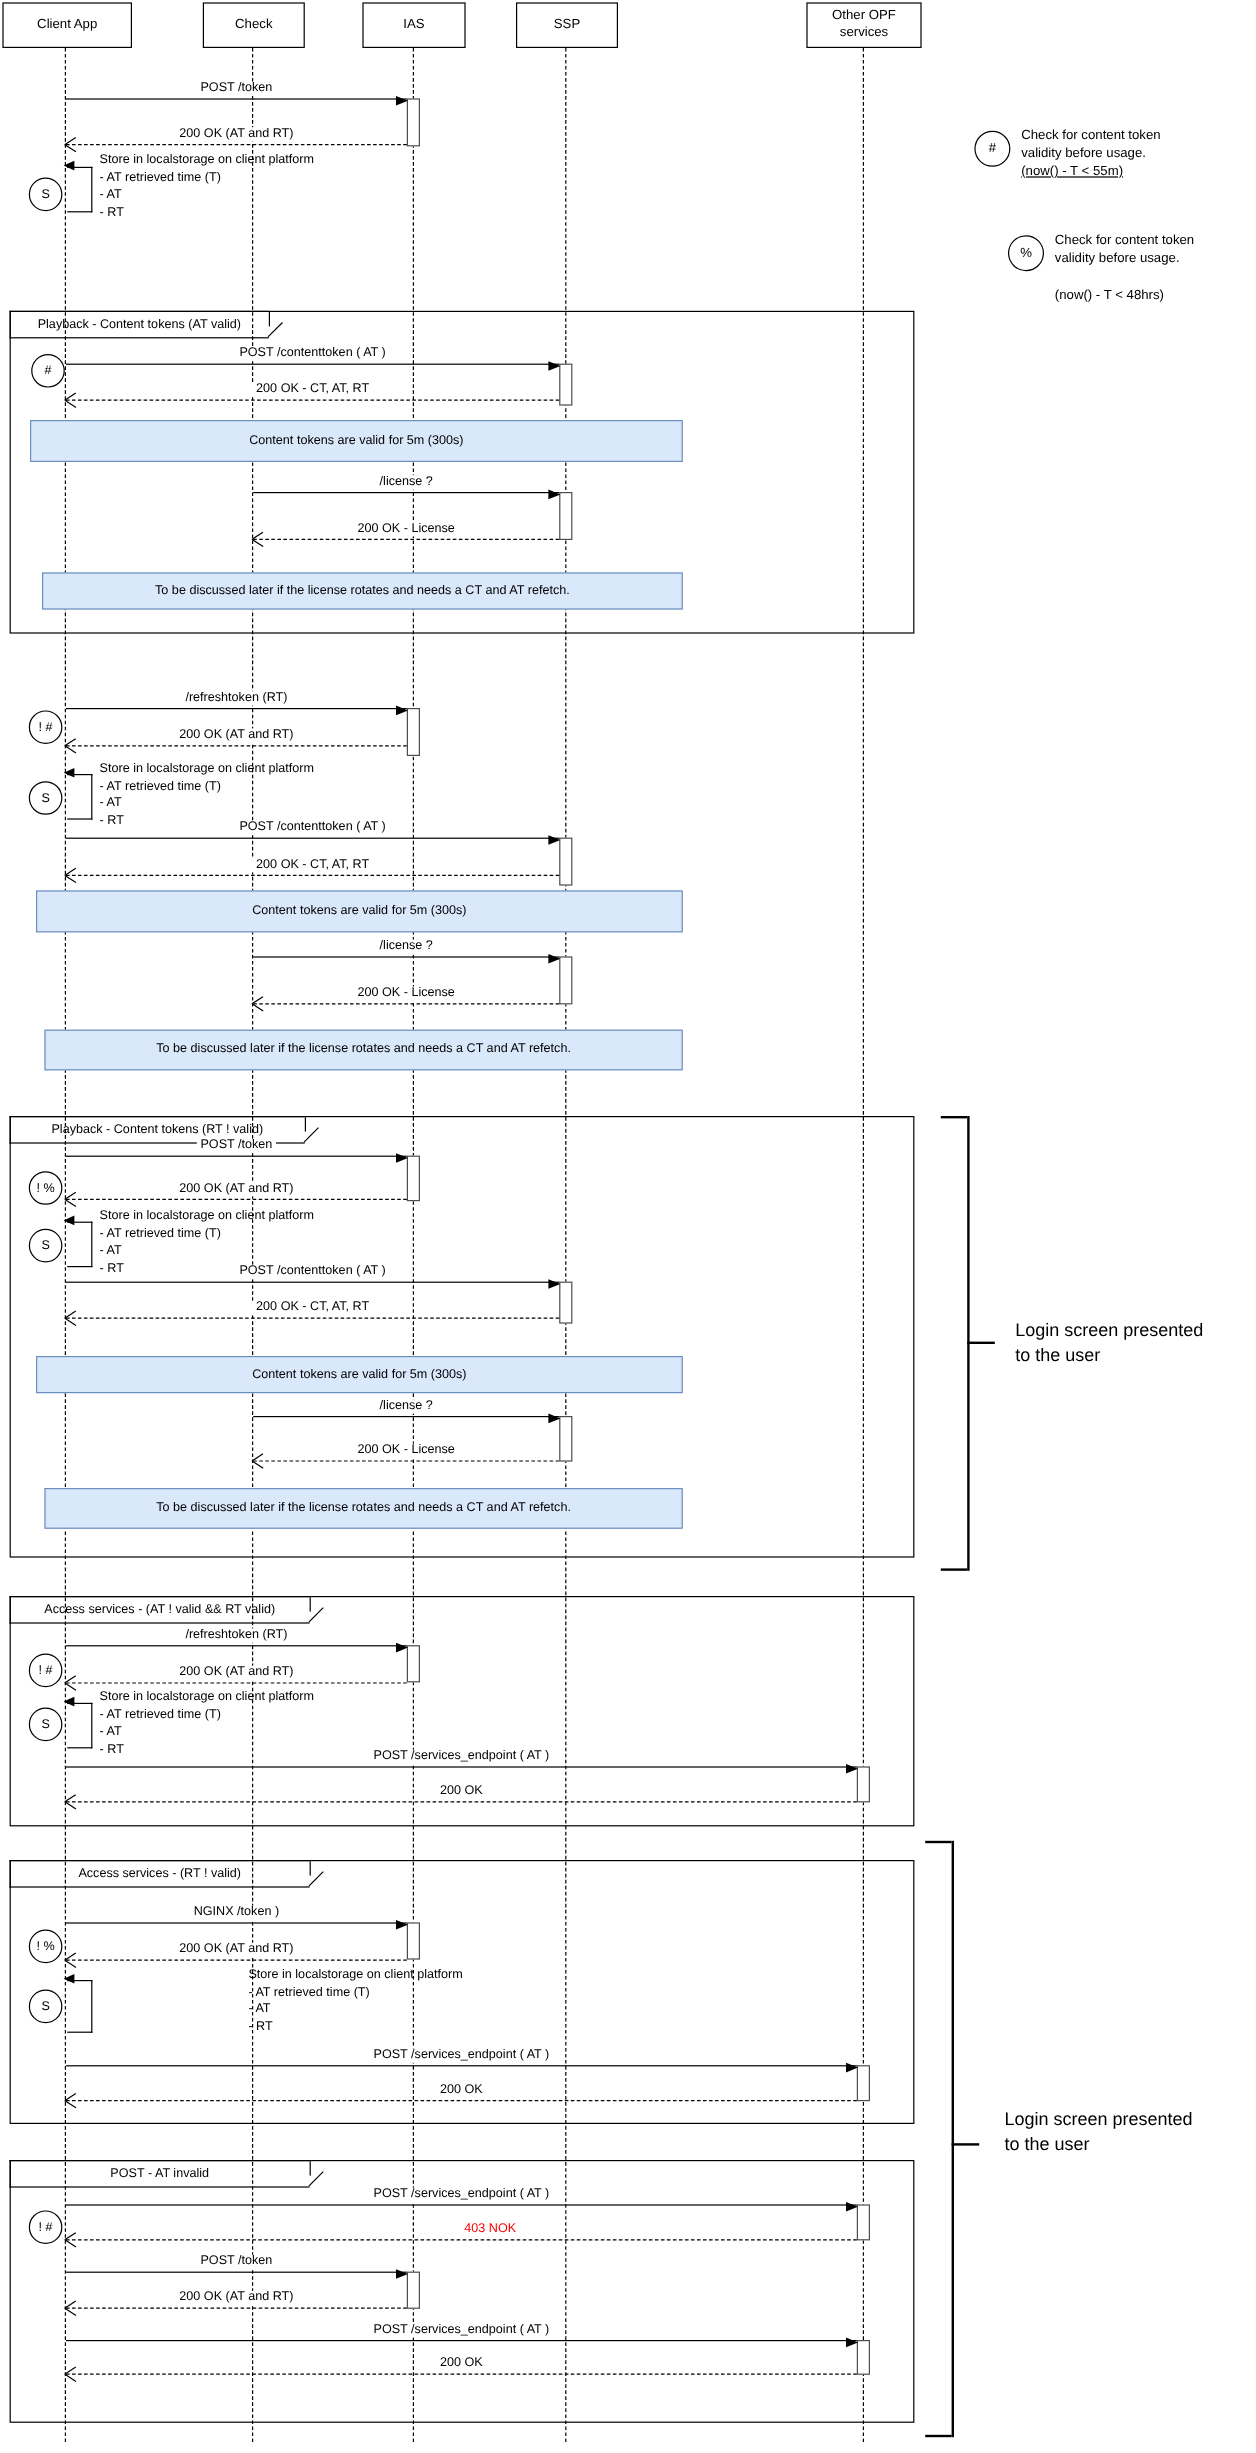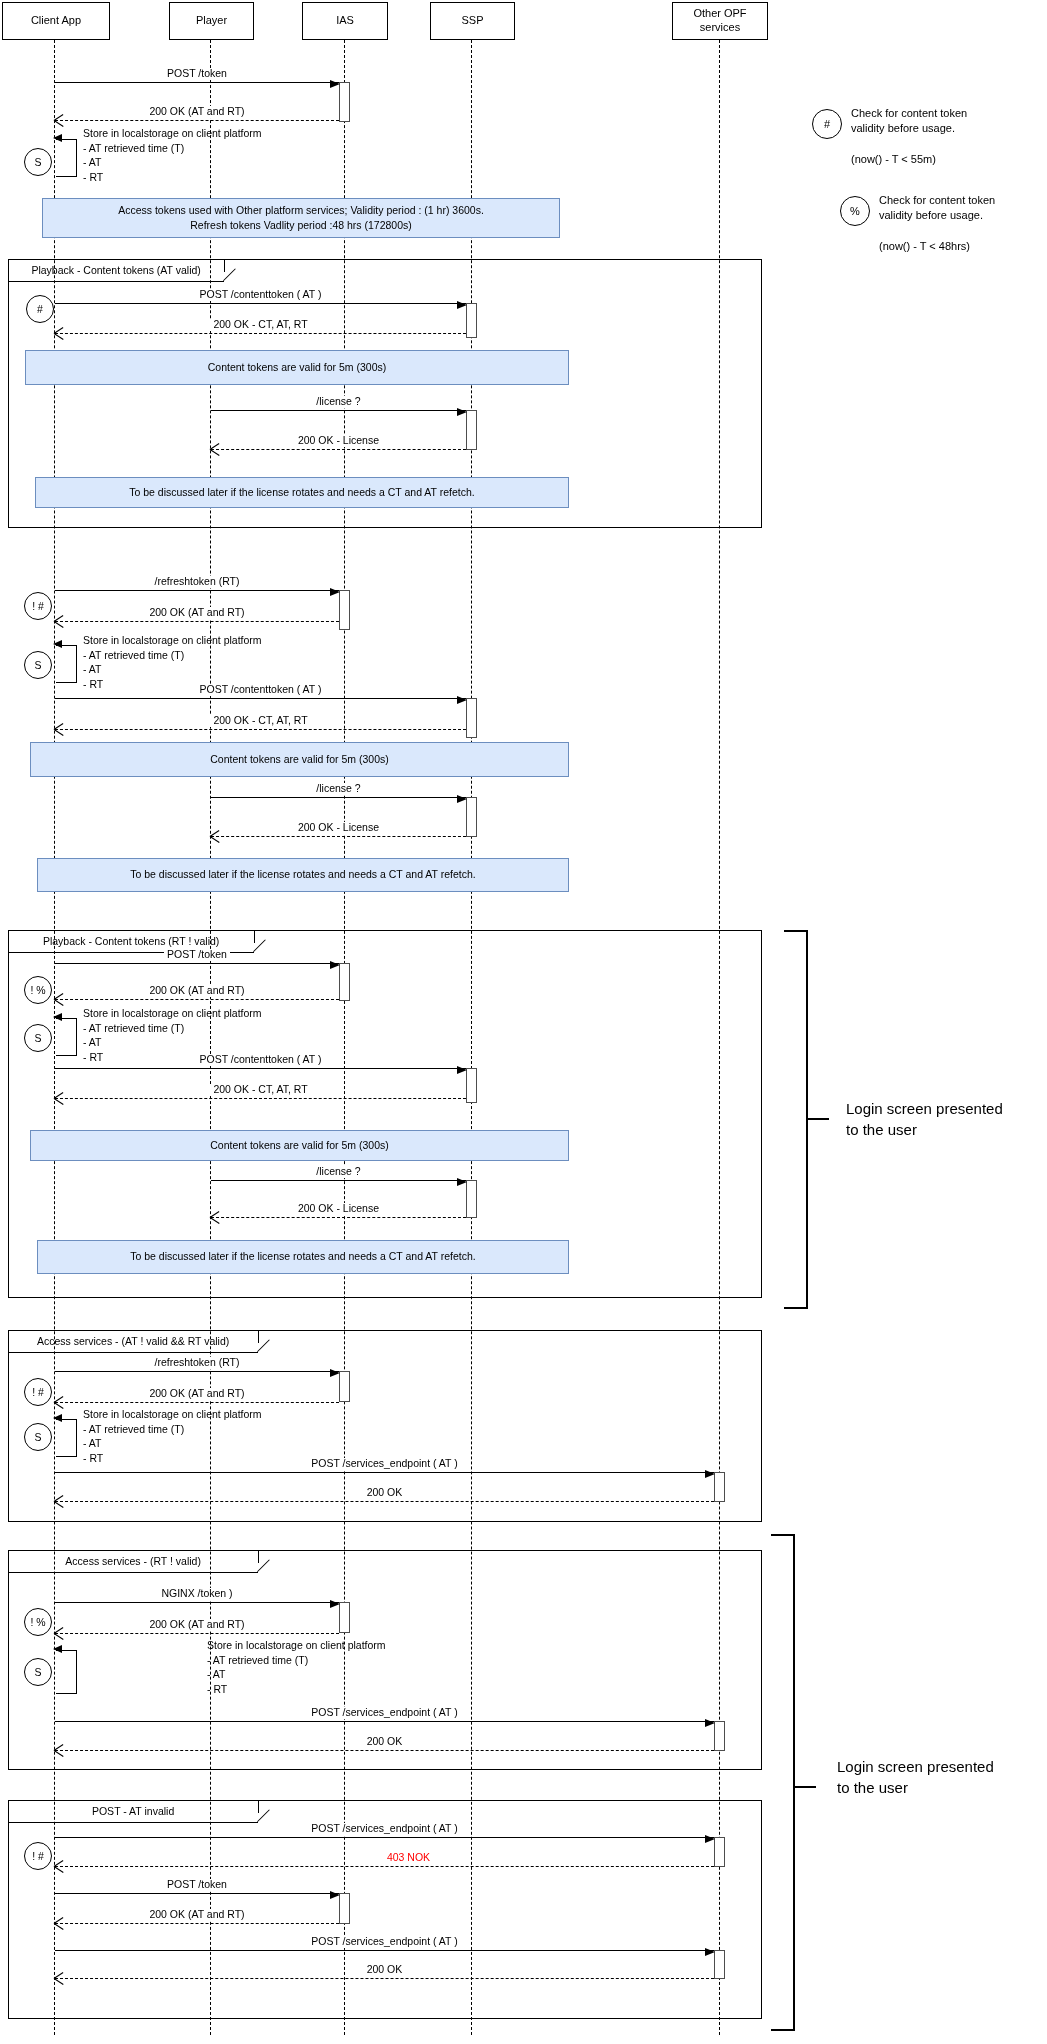--- a/index.html
+++ b/index.html
@@ -101,24 +101,20 @@
 
   <div class="bracket" style="left:784px;top:930px;height:379px;">
     <div class="tick" style="top:49.6%;"></div>
   </div>
   <div class="bracket-label" style="left:846px;top:1098px;width:172px;">Login screen presented to the user</div>
   <div class="bracket" style="left:771px;top:1534px;height:497px;">
     <div class="tick" style="top:50.7%;"></div>
   </div>
   <div class="bracket-label" style="left:837px;top:1756px;width:172px;">Login screen presented to the user</div>
 
-  <div class="note" style="left:42px;top:198px;width:518px;height:40px;">
-    <span>Access tokens used with Other platform services; Validity period : (1 hr) 3600s.</span>
-    <span>Refresh tokens Vadlity period :48 hrs (172800s)</span>
-  </div>
   <div class="note" style="left:25px;top:350px;width:544px;height:35px;">
     <span>Content tokens are valid for 5m (300s)</span>
   </div>
   <div class="note" style="left:35px;top:477px;width:534px;height:31px;">
     <span>To be discussed later if the license rotates and needs a CT and AT refetch.</span>
   </div>
   <div class="note" style="left:30px;top:742px;width:539px;height:35px;">
     <span>Content tokens are valid for 5m (300s)</span>
   </div>
   <div class="note" style="left:37px;top:858px;width:532px;height:34px;">
@@ -332,38 +328,38 @@
   <div class="badge" style="left:24px;top:1378px;">! #</div>
   <div class="badge" style="left:24px;top:1423px;">S</div>
   <div class="badge" style="left:24px;top:1608px;">! %</div>
   <div class="badge" style="left:24px;top:1658px;">S</div>
   <div class="badge" style="left:24px;top:1842px;">! #</div>
 
   <div class="participant" style="left:2px;width:108px;">
     <span>Client App</span>
   </div>
   <div class="participant" style="left:169px;width:85px;">
-    <span>Player</span>
+    <span>Check</span>
   </div>
   <div class="participant" style="left:302px;width:86px;">
     <span>IAS</span>
   </div>
   <div class="participant" style="left:430px;width:85px;">
     <span>SSP</span>
   </div>
   <div class="participant" style="left:672px;width:96px;">
     <span style="width:70px;">Other OPF services</span>
   </div>
 
   <div class="legend-circle" style="left:812px;top:109px;">#</div>
   <div class="legend-text" style="left:851px;top:106px;">
     <span>Check for content token</span>
     <span>validity before usage.</span>
   </div>
-  <div class="legend-text" style="left:851px;top:152px;">
+  <div class="legend-text" style="left:851px;top:136px;text-decoration:underline;">
     <span>(now() - T &lt; 55m)</span>
   </div>
   <div class="legend-circle" style="left:840px;top:196px;">%</div>
   <div class="legend-text" style="left:879px;top:193px;">
     <span>Check for content token</span>
     <span>validity before usage.</span>
   </div>
   <div class="legend-text" style="left:879px;top:239px;">
     <span>(now() - T &lt; 48hrs)</span>
   </div>

